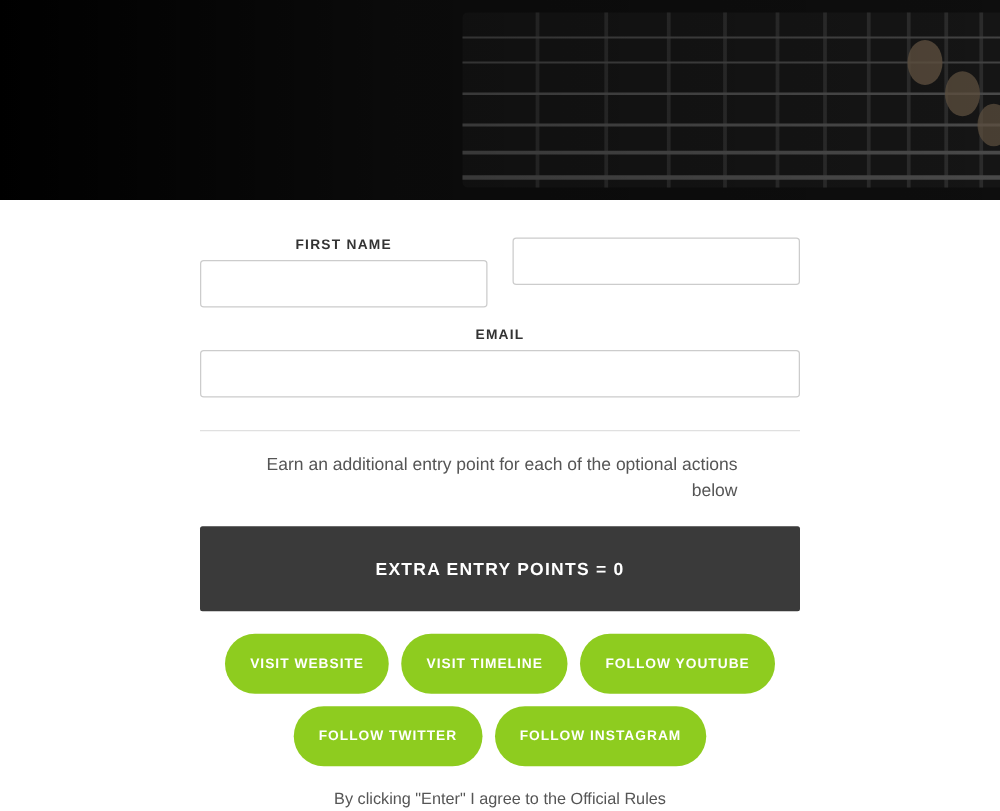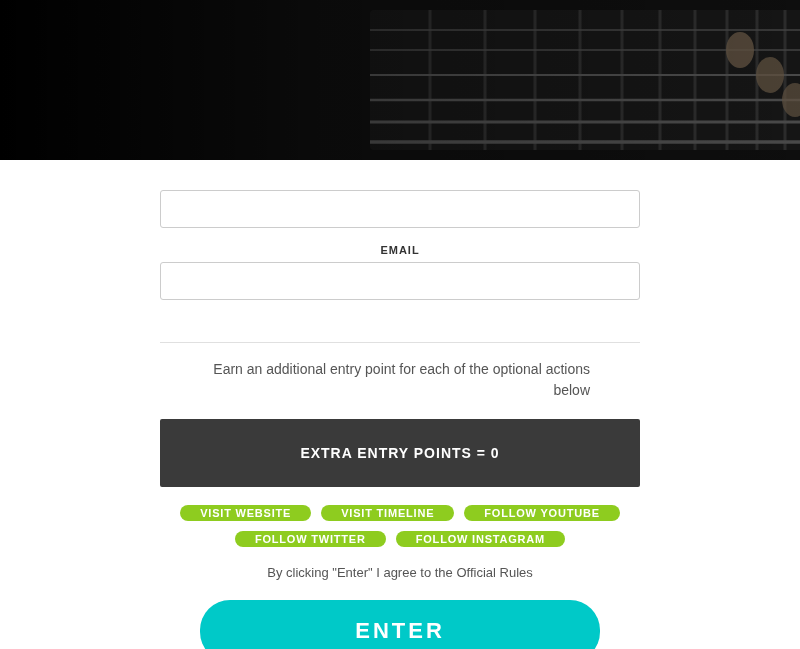--- a/index.html
+++ b/index.html
@@ -78,21 +78,21 @@
       margin-bottom: 16px;
     }
     .form-group {
       display: flex;
       flex-direction: column;
       flex: 1;
     }
     .form-group.full-width {
       width: 100%;
       max-width: 480px;
-      margin-bottom: 32px;
+      margin-bottom: 16px;
     }
     .form-label {
       font-size: 11px;
       font-weight: bold;
       letter-spacing: 1px;
       color: #333;
       margin-bottom: 6px;
       text-align: center;
       text-transform: uppercase;
     }
@@ -145,21 +145,21 @@
       gap: 10px;
       justify-content: center;
       max-width: 480px;
       margin-bottom: 18px;
     }
     .action-btn {
       background: #8ecc1f;
       color: #fff;
       border: none;
       border-radius: 25px;
-      padding: 2px 20px;
+      padding: 18px 20px;
       font-size: 11px;
       font-weight: bold;
       letter-spacing: 0.8px;
       text-transform: uppercase;
       cursor: pointer;
       transition: background 0.2s;
     }
 
     
     .terms-text {
@@ -230,20 +230,24 @@
         <ellipse cx="485" cy="100" rx="13" ry="17" fill="#c8a882" opacity="0.7"></ellipse>
       </svg>
     </div>
     <div class="hero-bg"></div>
   </div>
 
   <div class="form-section">
 
     <div class="form-row">
       <div class="form-group">
+        <label class="form-label">FIRST NAME</label>
+        <input class="form-input" type="text" style="">
+      </div>
+      <div class="form-group">
         <input class="form-input" type="text" style="">
       </div>
     </div>
 
     <div class="form-group full-width">
       <label class="form-label">EMAIL</label>
       <input class="form-input" type="email" style="">
     </div>
 
     <hr class="divider">

